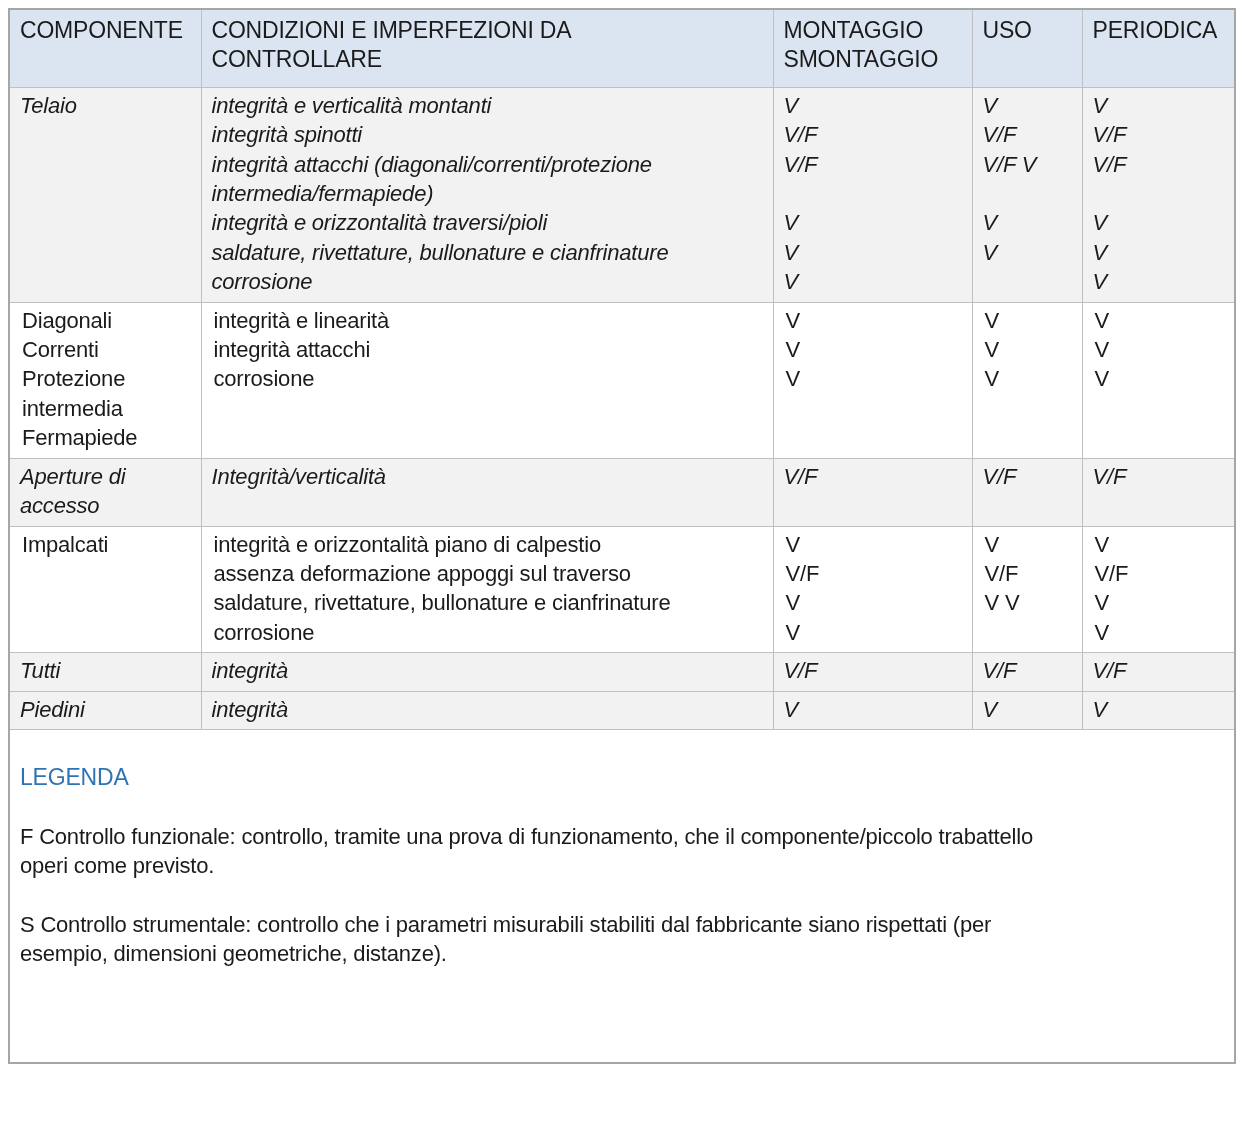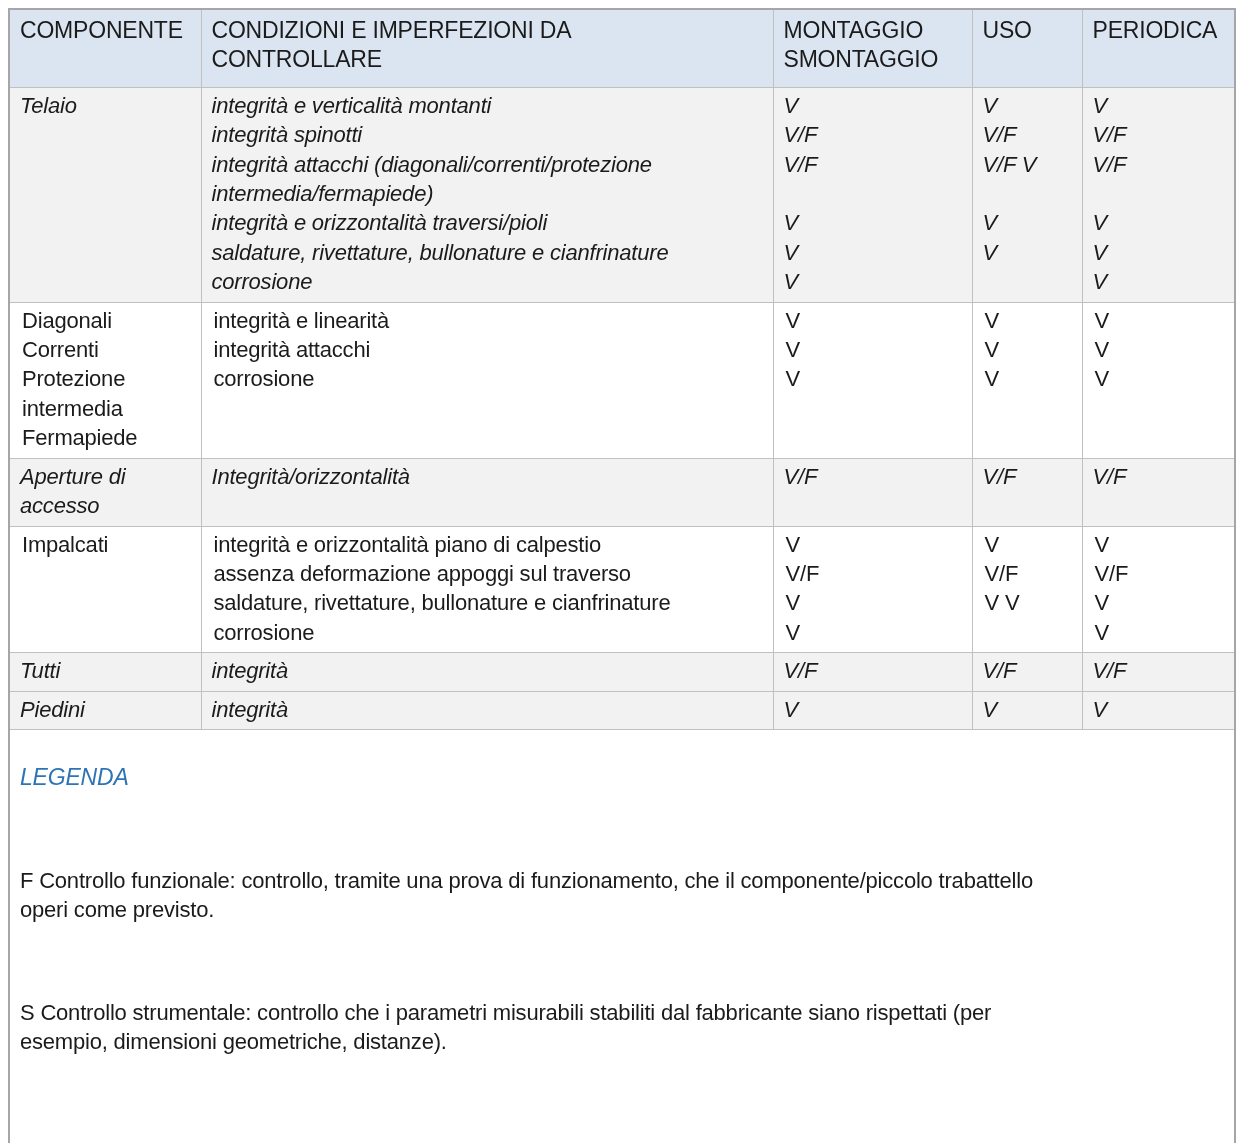--- a/index.html
+++ b/index.html
@@ -51,28 +51,26 @@
   tr.plain td { background: #ffffff; padding-left: 12px; }
   td.legend-cell {
     background: #ffffff;
     padding: 4px 12px 8px 10px;
   }
   .legend-title {
     display: block;
     color: #2e74b5;
     font-size: 23px;
     line-height: 30px;
-    font-style: italic;
   }
   .legend-entry {
     display: block;
     font-size: 22px;
     line-height: 29.4px;
     white-space: pre-line;
-    margin-top: 44px;
   }
 </style>
 </head>
 <body>
 
 <div class="page">
   <table class="doc-table">
     <colgroup>
       <col style="width:192px">
       <col style="width:572px">
@@ -139,21 +137,21 @@
 V
 V</td>
         <td>V
 V
 V</td>
       </tr>
 
       <tr class="stripe">
         <td>Aperture di
 accesso</td>
-        <td>Integrità/orizzontalità</td>
+        <td>Integrità/verticalità</td>
         <td>V/F</td>
         <td>V/F</td>
         <td>V/F</td>
       </tr>
 
       <tr class="plain">
         <td>Impalcati</td>
         <td>integrità e orizzontalità piano di calpestio
 assenza deformazione appoggi sul traverso
 saldature, rivettature, bullonature e cianfrinature

